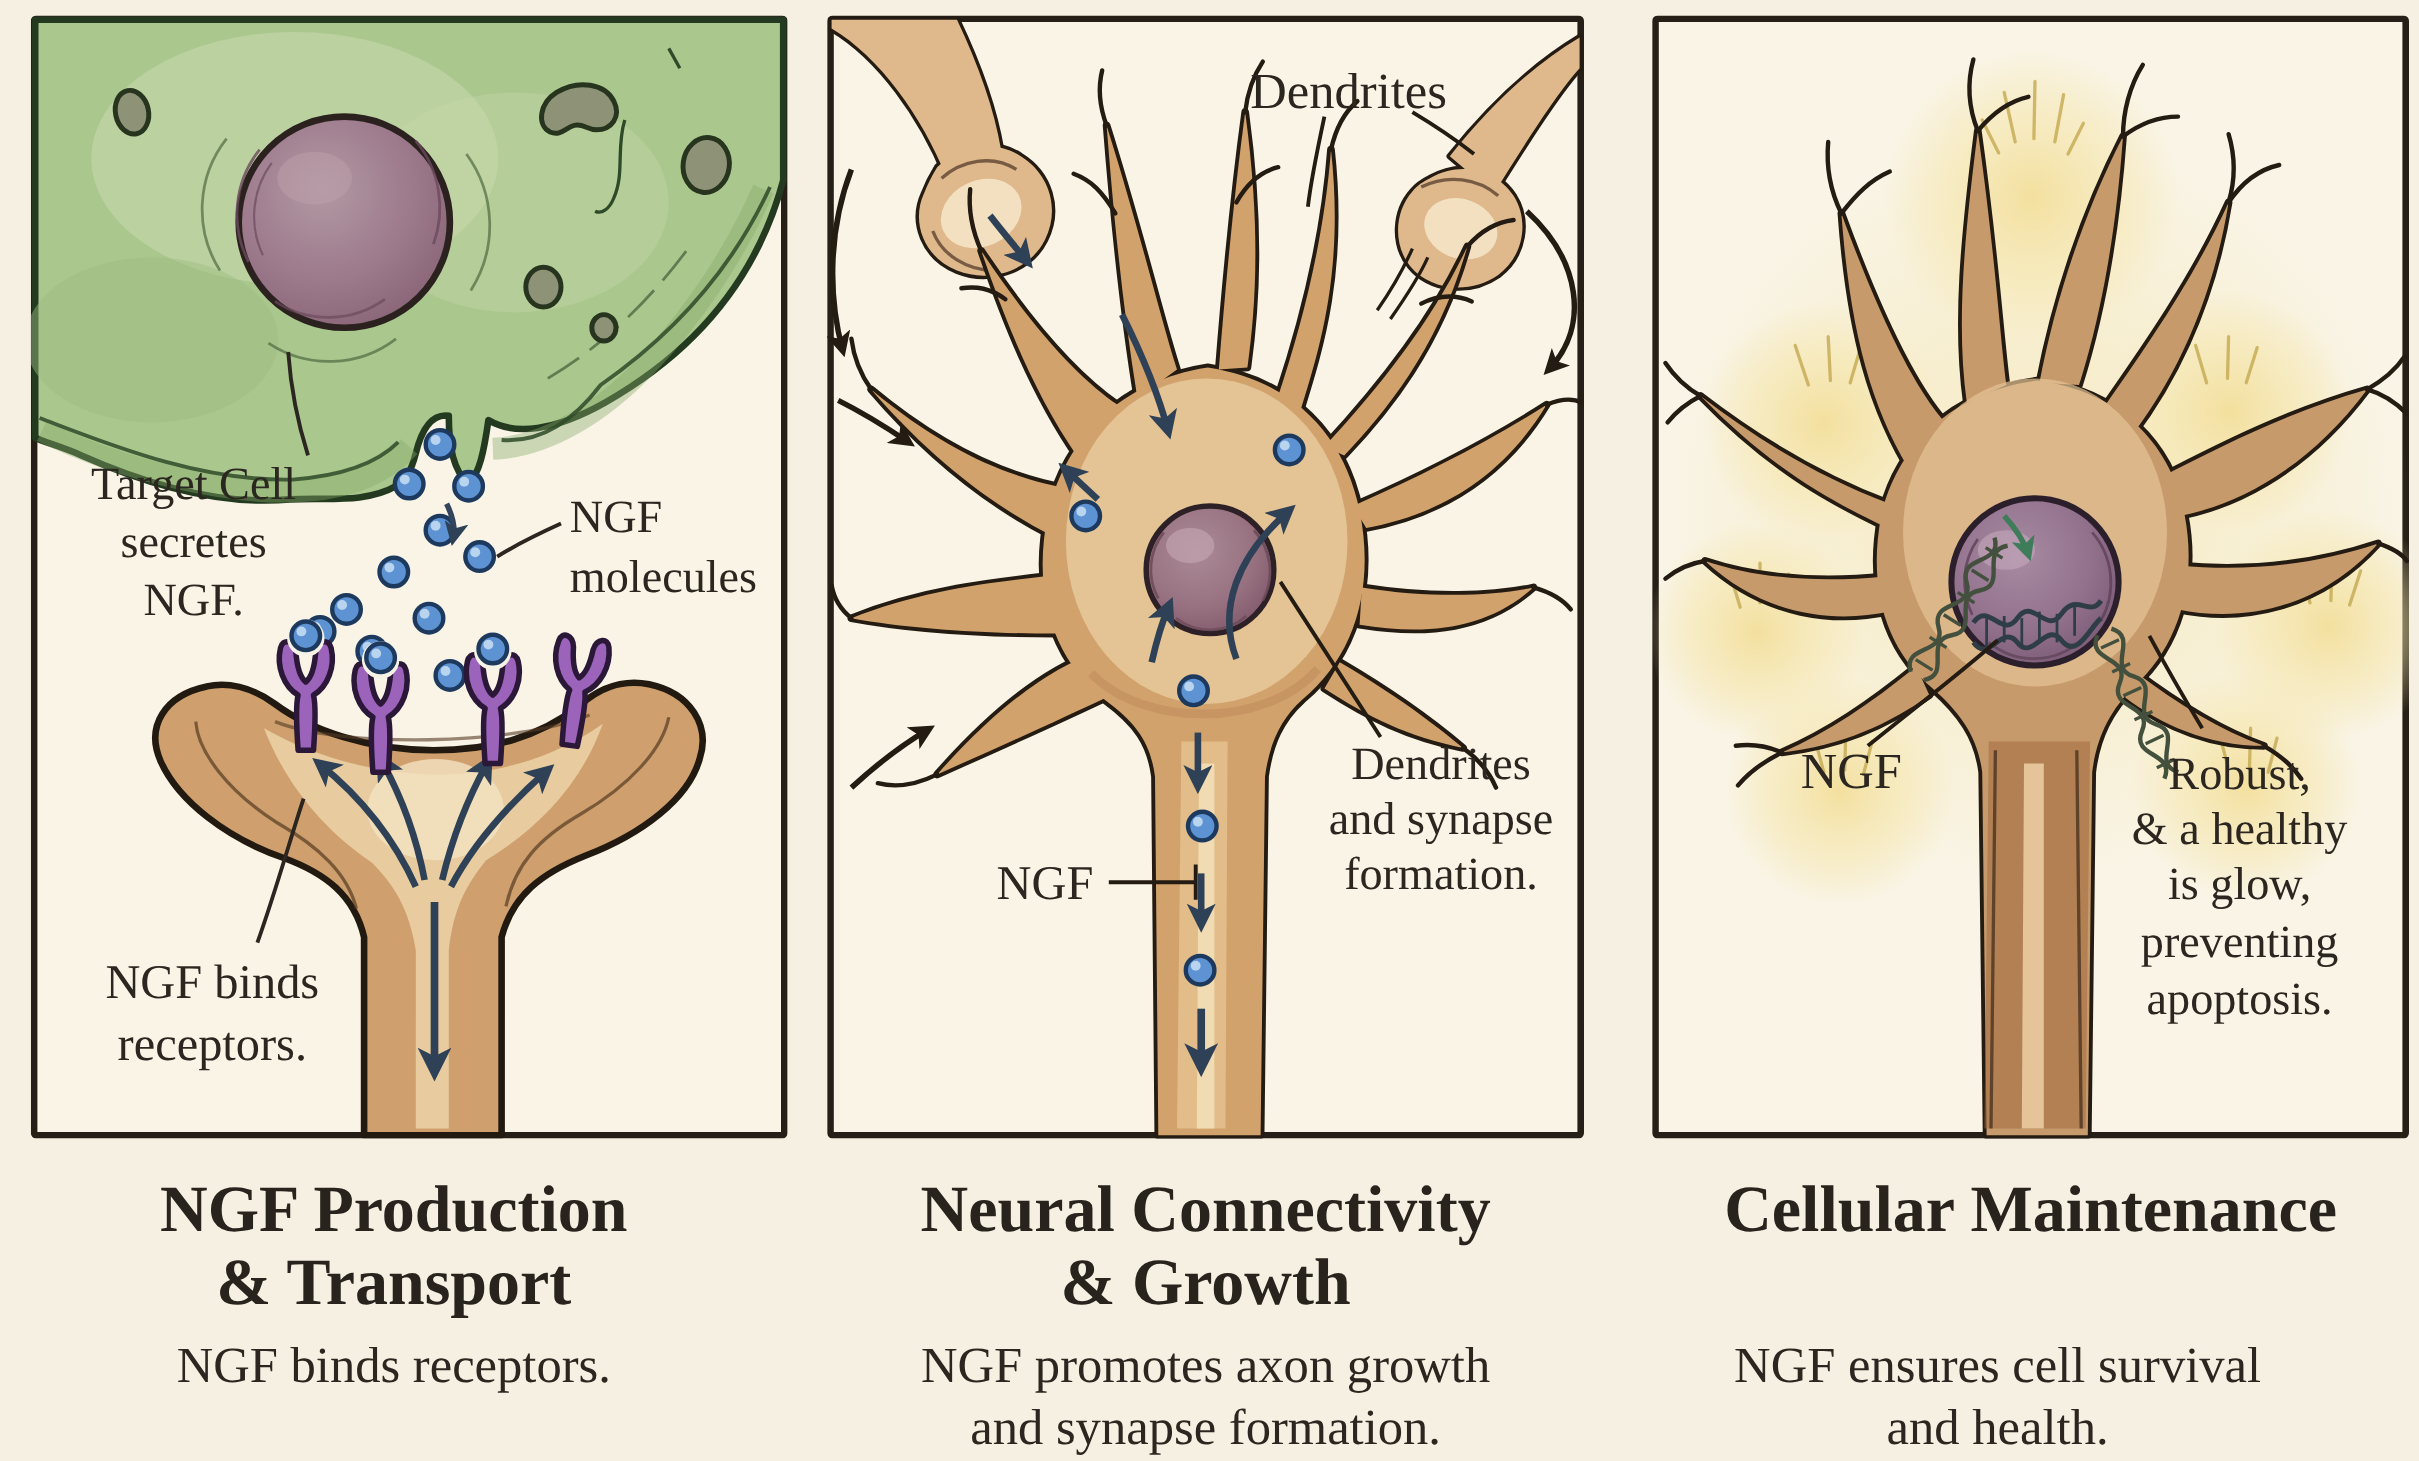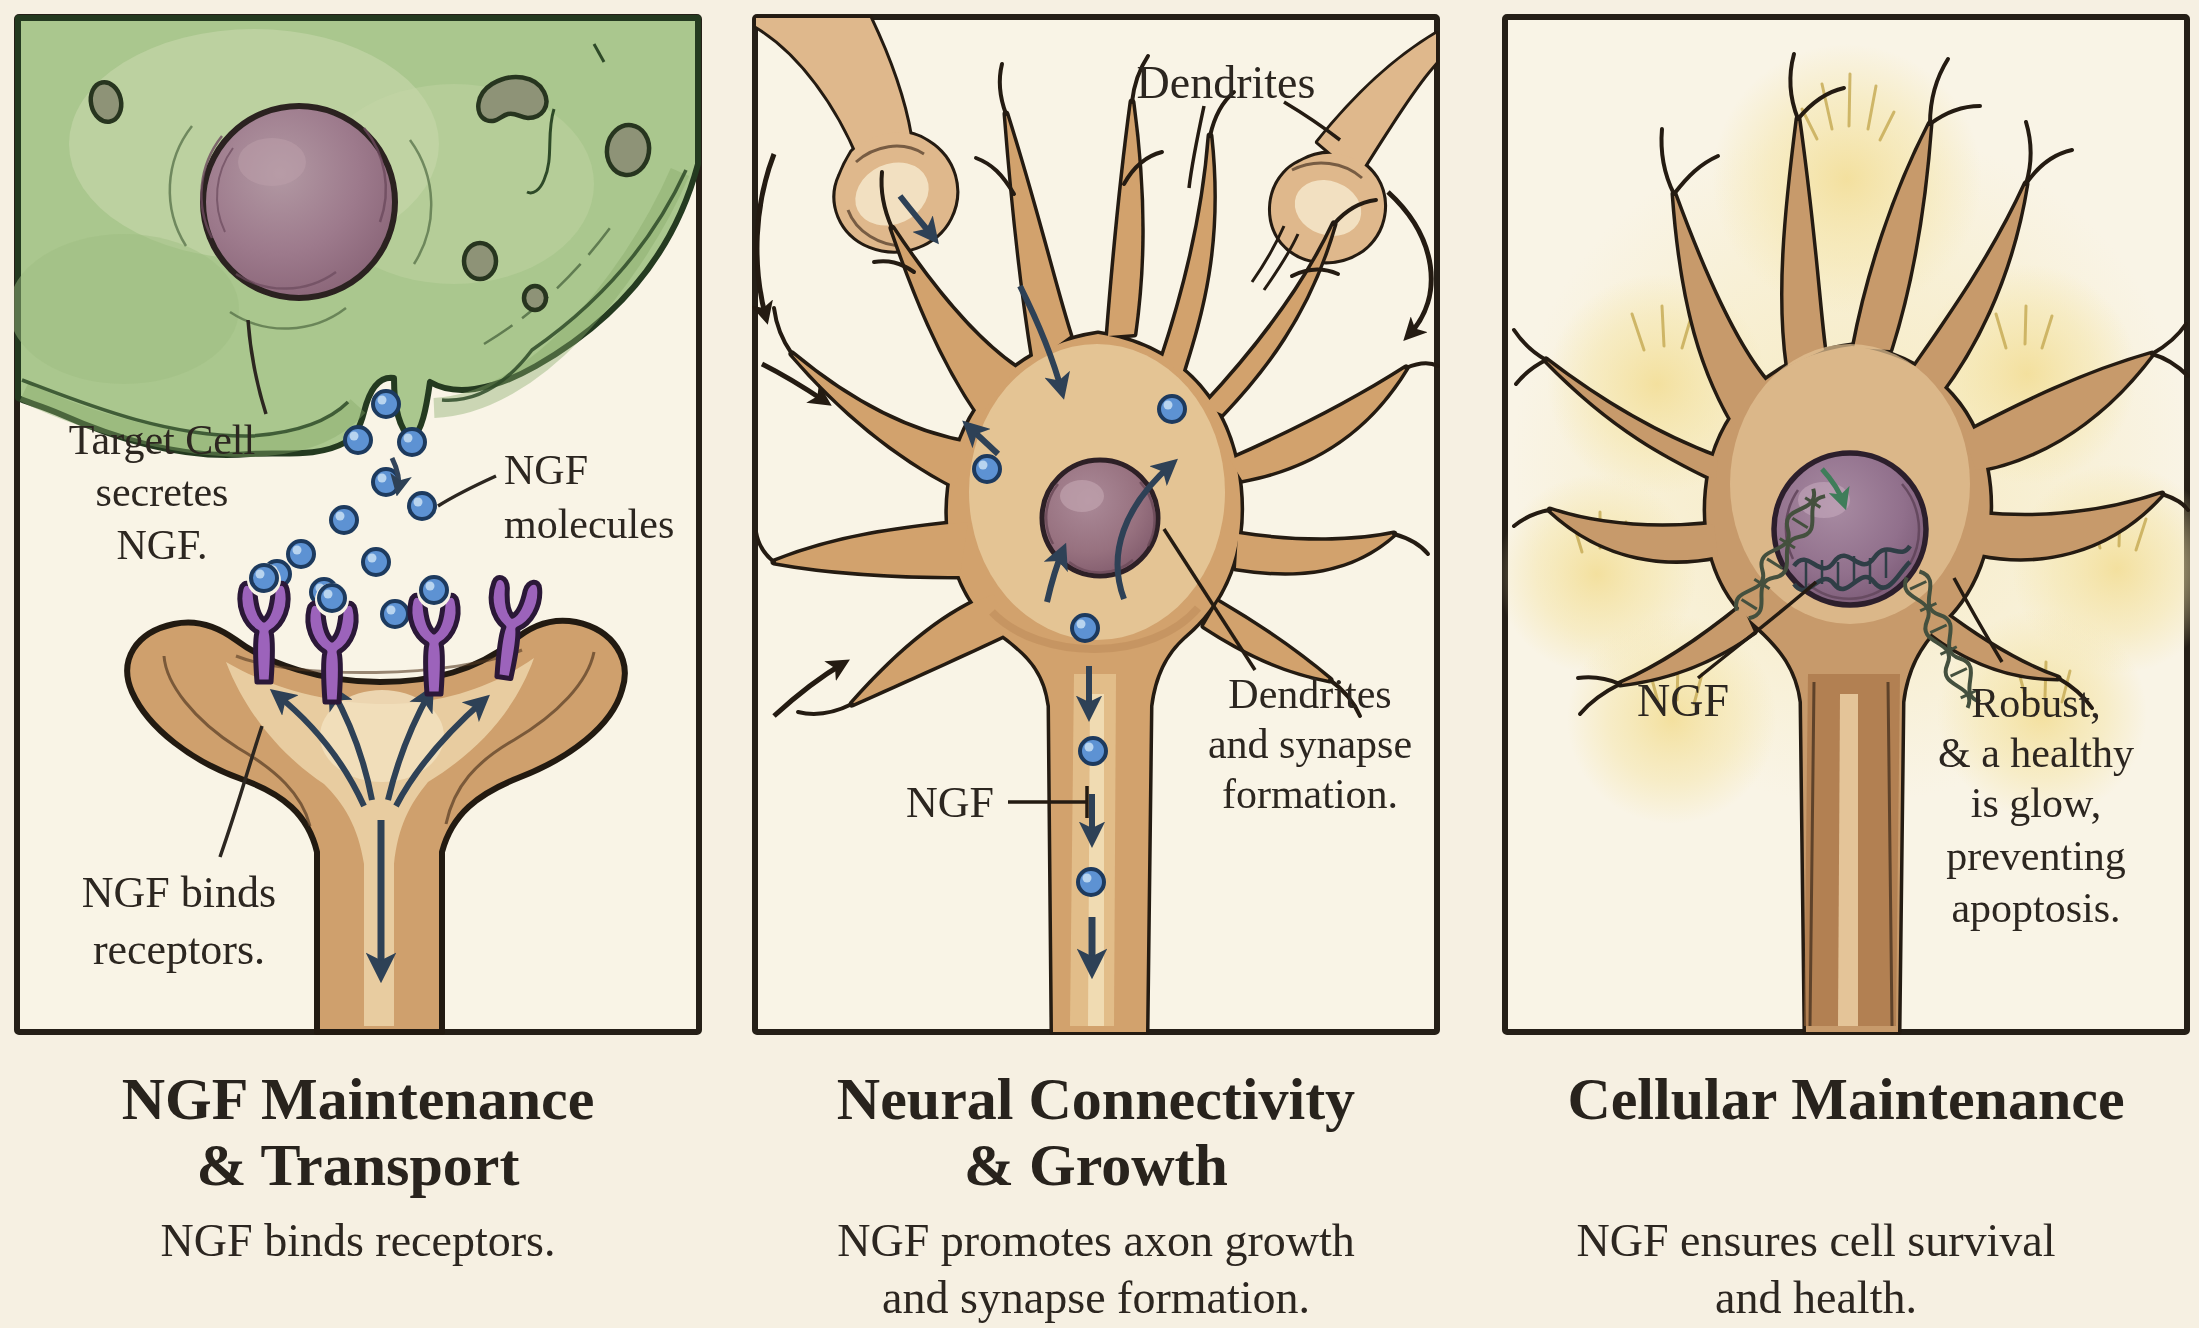--- a/index.html
+++ b/index.html
@@ -9,21 +9,21 @@
   .caption{position:absolute;width:688px;text-align:center;}
   .cap-title{top:1066px;font-weight:700;font-size:60px;line-height:66px;letter-spacing:0px;color:#28231d;}
   .cap-sub{top:1212px;font-weight:400;font-size:46px;line-height:57px;color:#2c2620;}
   svg text{font-family:"Liberation Serif","DejaVu Serif",serif;fill:#2c2620;}
 </style>
 </head>
 <body>
 
 <div class="page">
 
-  <div class="panel" style="left:14px">
+  <div class="panel" style="left:28px">
   <svg width="688" height="1021" viewBox="0 0 688 1021">
     <defs>
       <radialGradient id="nuc1" cx="40%" cy="35%" r="75%">
         <stop offset="0%" stop-color="#b299a3"></stop>
             <stop offset="55%" stop-color="#9d7a8c"></stop>
             <stop offset="100%" stop-color="#866174"></stop>
       </radialGradient>
       <marker id="mSlate" viewBox="0 0 10 10" refX="7" refY="5" markerWidth="4.4" markerHeight="4.4" orient="auto-start-reverse">
         <path d="M0,0 L10,5 L0,10 L2.5,5 Z" fill="#2e4156"></path>
       </marker>
@@ -451,21 +451,21 @@
     <text x="181" y="702" font-size="46" text-anchor="middle">NGF</text>
     <text x="534" y="703" font-size="42" text-anchor="middle">Robust,</text>
     <text x="534" y="753" font-size="42" text-anchor="middle">&amp; a healthy</text>
     <text x="534" y="803" font-size="42" text-anchor="middle">is glow,</text>
     <text x="534" y="856" font-size="42" text-anchor="middle">preventing</text>
     <text x="534" y="908" font-size="42" text-anchor="middle">apoptosis.</text>
   </svg>
   </div>
 
   <div class="caption cap-title" style="left:14px">
-    <div>NGF Maintenance</div>
+    <div>NGF Production</div>
     <div>&amp; Transport</div>
   </div>
   <div class="caption cap-sub" style="left:14px">
     <div>NGF binds receptors.</div>
   </div>
 
   <div class="caption cap-title" style="left:752px">
     <div>Neural Connectivity</div>
     <div>&amp; Growth</div>
   </div>

